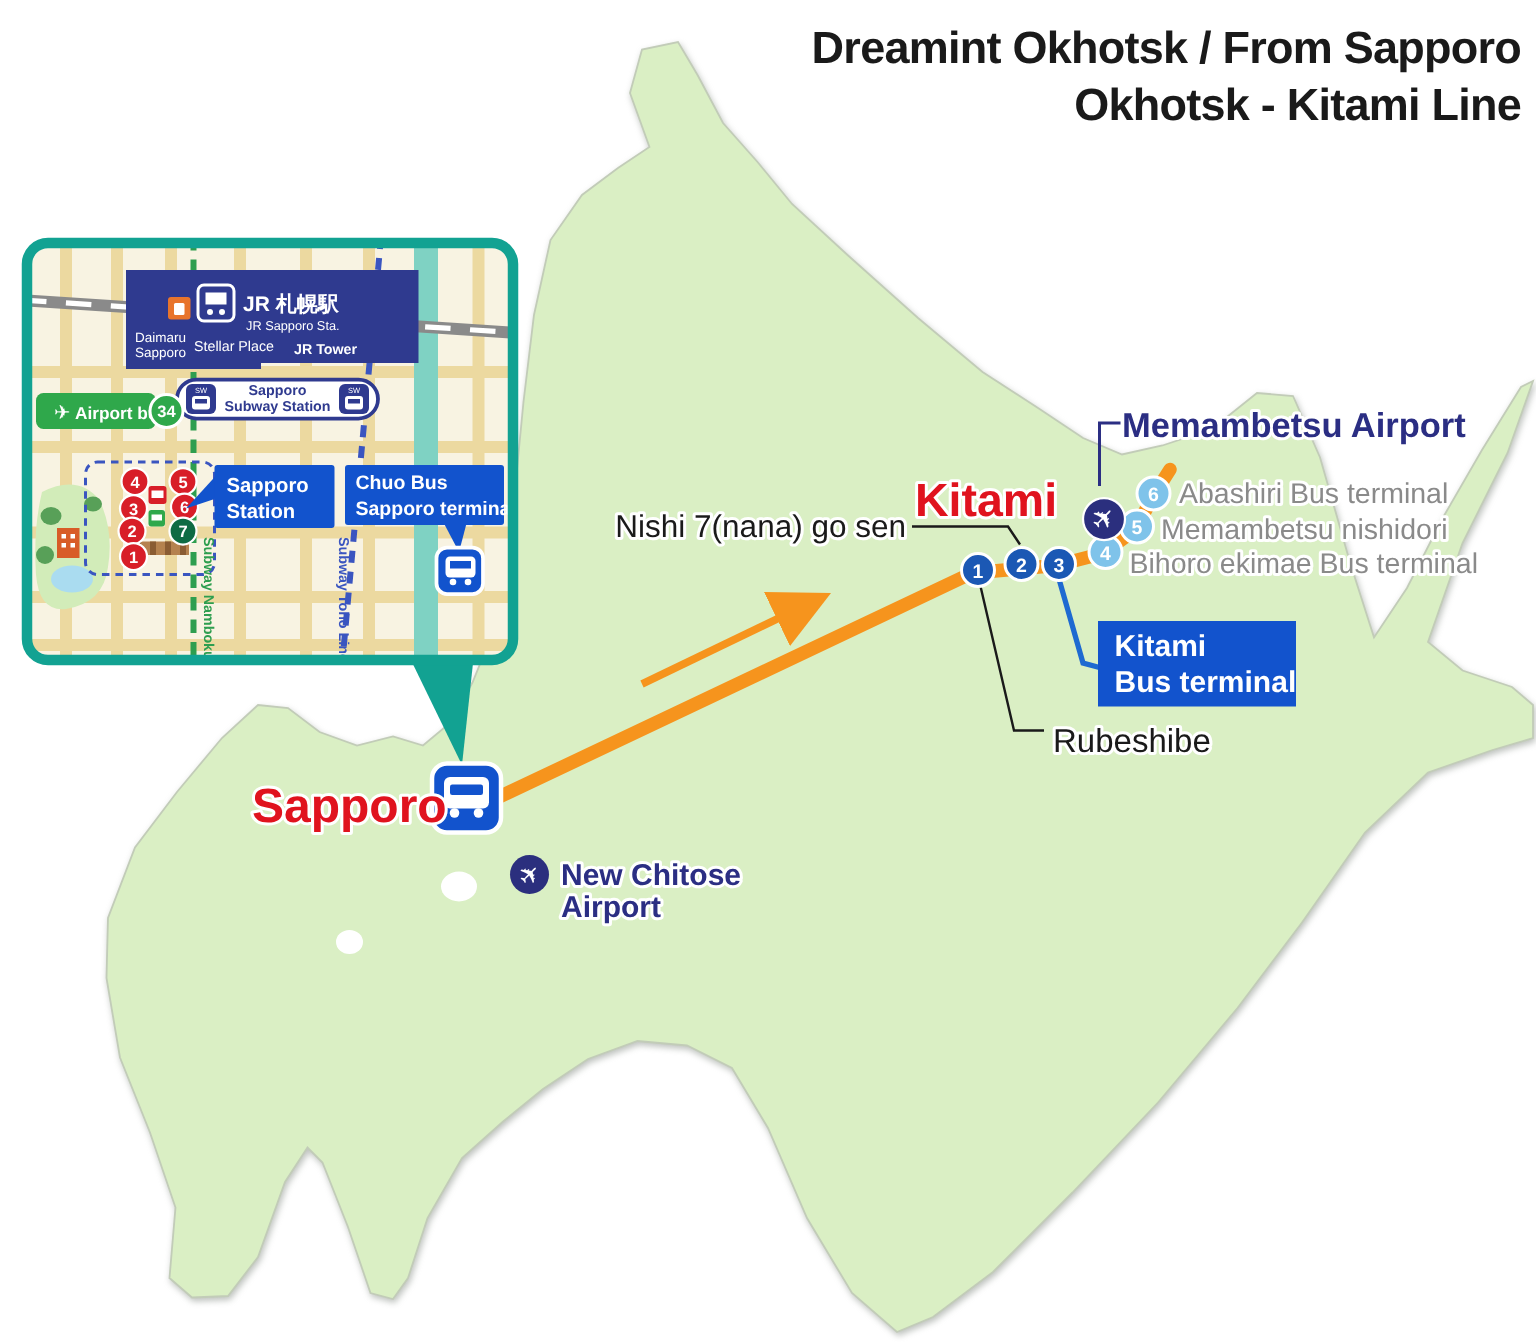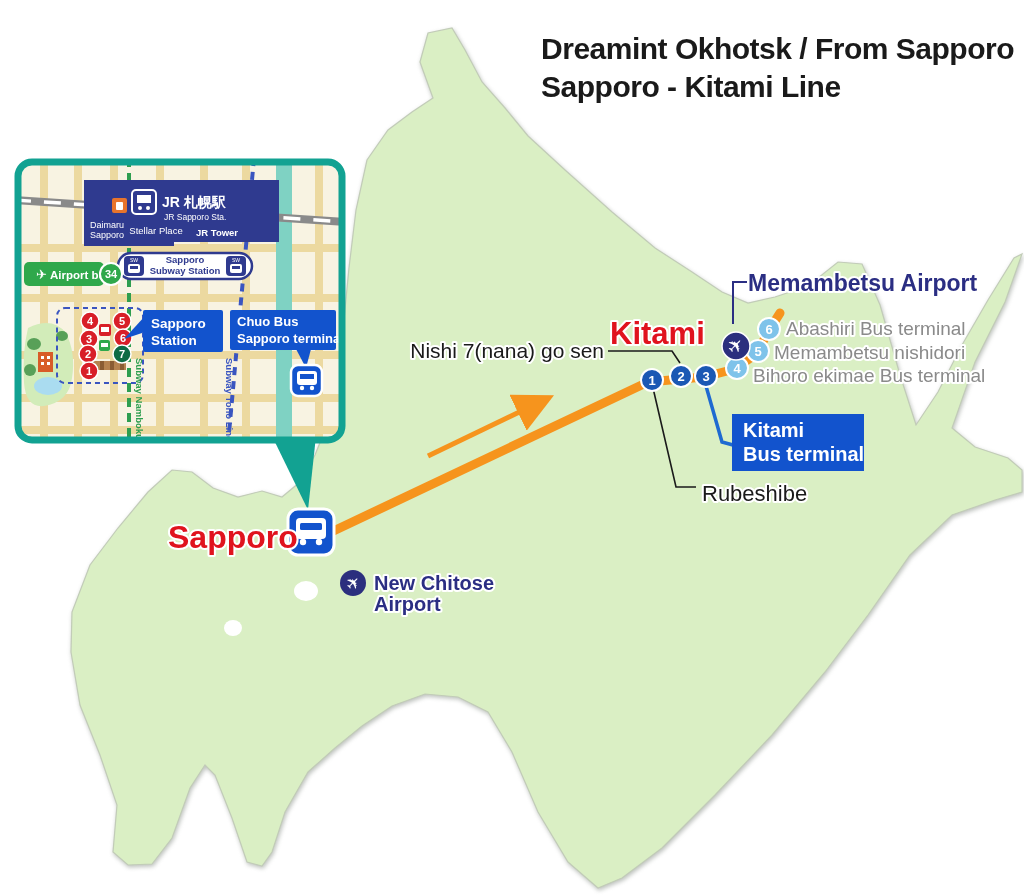--- a/index.html
+++ b/index.html
@@ -1,19 +1,19 @@
 <!DOCTYPE html>
 <html><head>
 <meta charset="utf-8">
 <style>
   html,body{margin:0;padding:0;background:#ffffff;}
   .canvas{position:relative;width:1024px;height:896px;background:#ffffff;overflow:hidden;
           font-family:"Liberation Sans",sans-serif;}
-  .title{position:absolute;top:14px;right:10px;font-size:30px;font-weight:bold;
-         color:#1a1a1a;line-height:1.26;letter-spacing:-0.5px;margin-top:16px;}
+  .title{position:absolute;top:14px;right:10px;text-align:right;font-size:30px;font-weight:bold;
+         color:#1a1a1a;line-height:1.26;letter-spacing:-0.5px;}
   svg{position:absolute;left:0;top:0;}
   svg text{font-family:"Liberation Sans",sans-serif;}
   .land{fill:#daefc4;stroke:#c2ccb8;stroke-width:1.2;filter:drop-shadow(1px 2px 2px rgba(110,120,110,.45));}
   .halo{stroke:#ffffff;stroke-width:4px;paint-order:stroke;stroke-linejoin:round;}
   .t-red{fill:#e0131e;font-weight:bold;}
   .t-navy{fill:#2b2e83;font-weight:bold;}
   .t-black{fill:#1a1a1a;}
   .t-gray{fill:#8a8a8a;}
   .t-white{fill:#ffffff;font-weight:bold;}
   .t-green{fill:#2e9e4f;font-weight:bold;}
@@ -248,16 +248,16 @@
 
       <text transform="translate(122,200) rotate(90)" font-size="9.5" class="t-green">Subway Namboku Line</text>
       <text transform="translate(212,200) rotate(90)" font-size="9.5" class="t-toho">Subway Toho Line</text>
     </g>
 
     <rect x="4" y="4" width="324" height="278" rx="14" fill="none" stroke="#12a292" stroke-width="7"></rect>
   </svg>
 
   <div class="title">
     <div>Dreamint Okhotsk / From Sapporo</div>
-    <div>Sapporo - Kitami Line</div>
+    <div>Okhotsk - Kitami Line</div>
   </div>
 
 </div>
 
 </body></html>

